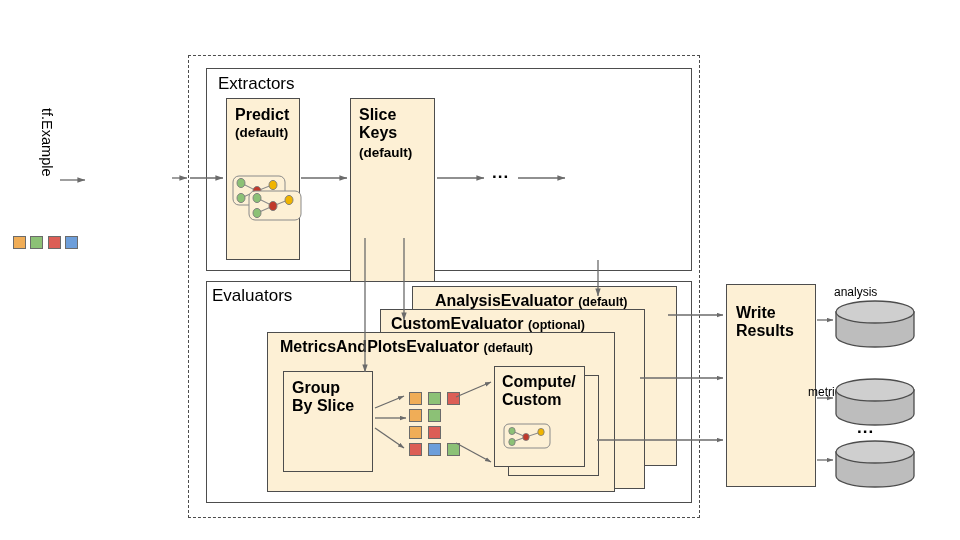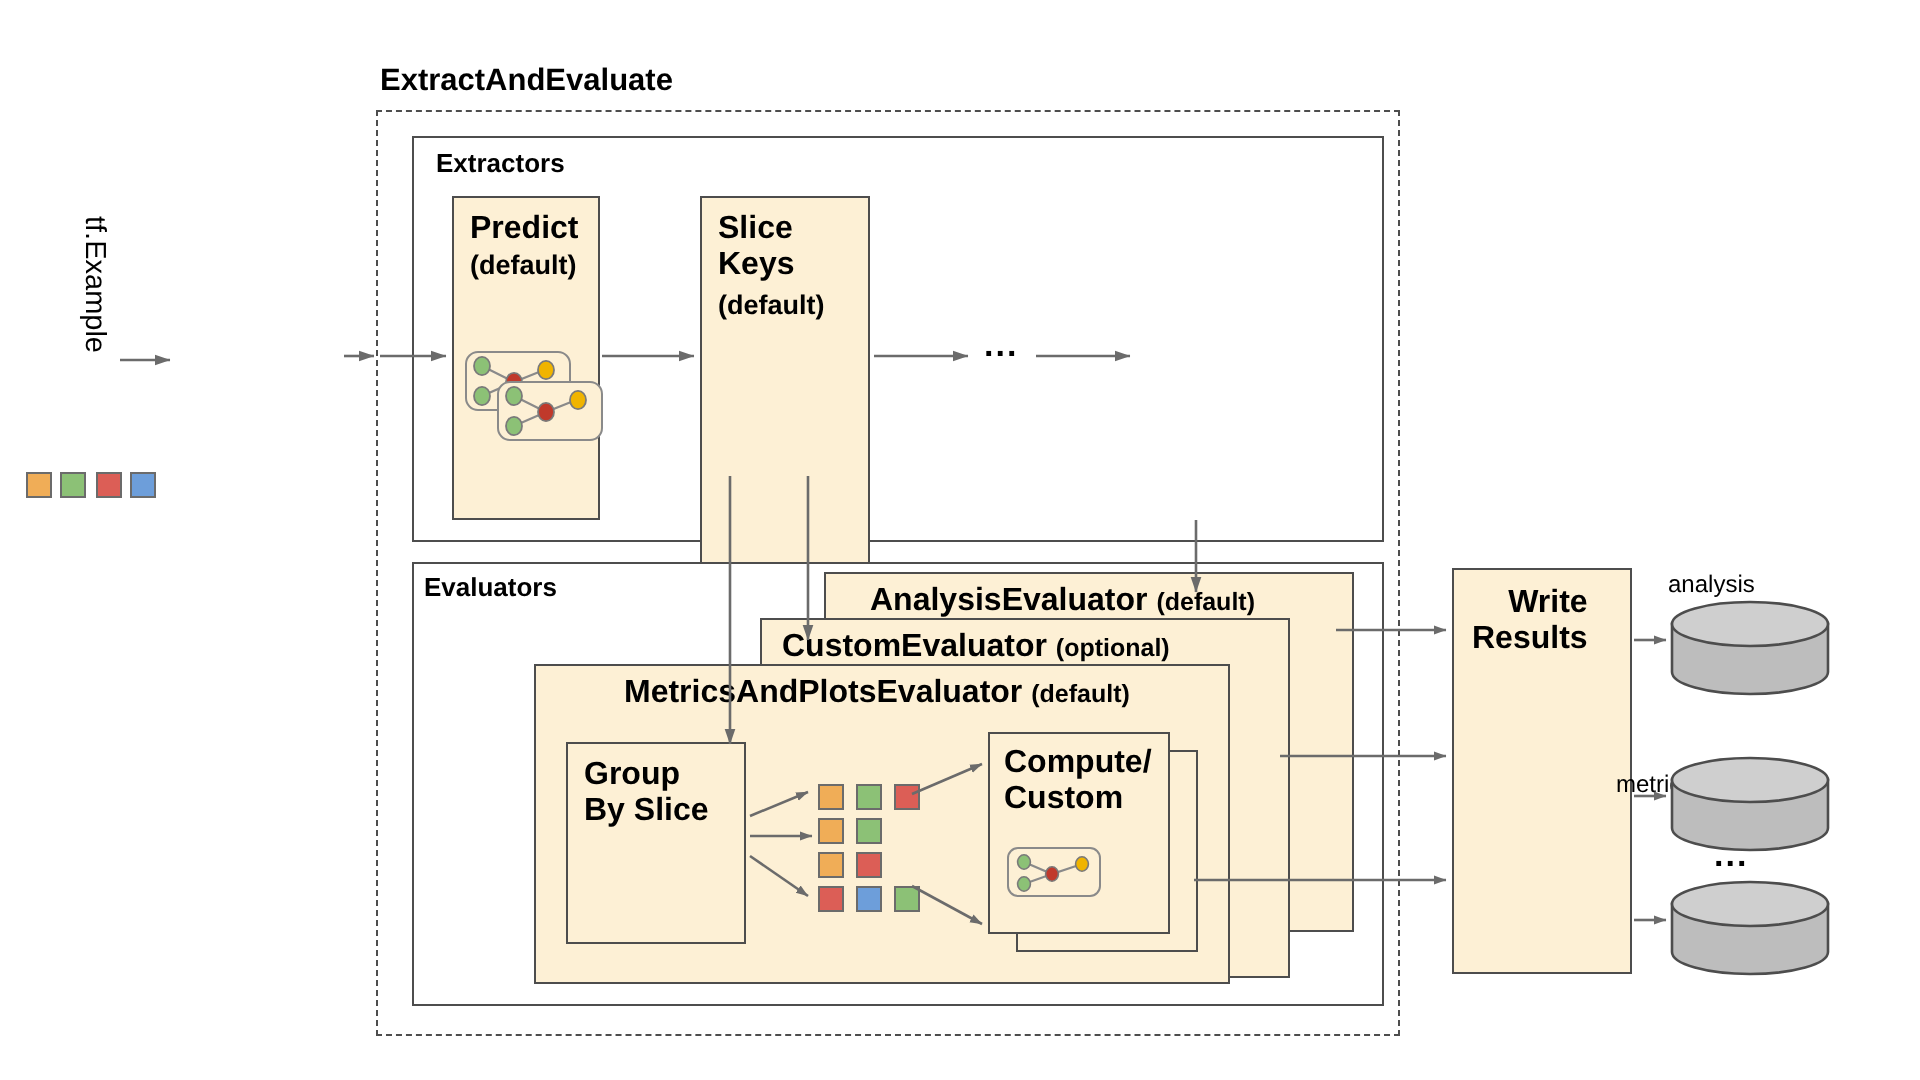--- a/index.html
+++ b/index.html
@@ -7,21 +7,21 @@
        font-family:"Liberation Sans","DejaVu Sans",sans-serif;color:#000;}
   #stage{position:relative;width:960px;height:540px;}
 
   .abs{position:absolute;box-sizing:border-box;}
 
   
   .cream{background:#fdf0d5;border:1.4px solid #4d4d4d;}
   .plain{background:#ffffff;border:1.4px solid #4d4d4d;}
   .dashed{background:transparent;border:1.6px dashed #4d4d4d;}
   .title-out{font-size:15.5px;font-weight:bold;}
-  .grp-title{font-size:13px;font-weight:bold;}
+  .grp-title{font-size:17px;font-weight:normal;}
   .box-title{font-size:16px;font-weight:bold;line-height:1.12;}
   .box-sub{font-size:13.5px;font-weight:bold;line-height:1.15;}
   .inl-sub{font-size:12.5px;font-weight:bold;}
   .cyl-label{font-size:12px;font-weight:normal;}
   .dots{font-size:17px;font-weight:bold;letter-spacing:1px;}
 
   .vlabel{position:absolute;font-size:14.5px;font-weight:normal;
           transform:rotate(90deg);transform-origin:left top;white-space:nowrap;}
 
   
@@ -46,21 +46,20 @@
   <div class="vlabel" style="left:55px;top:108px;">tf.Example</div>
 
   <div>
     <span class="sw c-or" style="left:13px;top:236px;"></span>
     <span class="sw c-gr" style="left:30px;top:236px;"></span>
     <span class="sw c-rd" style="left:48px;top:236px;"></span>
     <span class="sw c-bl" style="left:65px;top:236px;"></span>
   </div>
 
 
-  <div class="title-out abs" style="left:190px;top:32px;width:300px;height:20px;">ExtractAndEvaluate</div>
 
   <div class="abs dashed" style="left:188px;top:55px;width:512px;height:463px;"></div>
 
   <div class="abs plain" style="left:206px;top:68px;width:486px;height:203px;"></div>
   <div class="grp-title abs" style="left:218px;top:74px;">Extractors</div>
 
   <div class="abs cream" style="left:226px;top:98px;width:74px;height:162px;">
     <div class="box-title" style="position:absolute;left:8px;top:7px;">Predict</div>
     <div class="box-sub" style="position:absolute;left:8px;top:26px;">(default)</div>
   </div>
@@ -87,21 +86,21 @@
   </div>
 
   <div class="abs cream" style="left:380px;top:309px;width:265px;height:180px;">
     <div style="position:absolute;left:10px;top:5px;white-space:nowrap;">
       <span class="box-title">CustomEvaluator</span>
       <span class="inl-sub">(optional)</span>
     </div>
   </div>
 
   <div class="abs cream" style="left:267px;top:332px;width:348px;height:160px;">
-    <div style="position:absolute;left:12px;top:5px;white-space:nowrap;margin-left:32px;">
+    <div style="position:absolute;left:12px;top:5px;white-space:nowrap;">
       <span class="box-title">MetricsAndPlotsEvaluator</span>
       <span class="inl-sub">(default)</span>
     </div>
   </div>
 
   <div class="abs cream" style="left:283px;top:371px;width:90px;height:101px;">
     <div class="box-title" style="position:absolute;left:8px;top:7px;">
       <span>Group</span><br>
       <span>By Slice</span>
     </div>
@@ -122,21 +121,21 @@
 
   <div class="abs cream" style="left:508px;top:375px;width:91px;height:101px;"></div>
   <div class="abs cream" style="left:494px;top:366px;width:91px;height:101px;">
     <div class="box-title" style="position:absolute;left:7px;top:6px;">
       <span>Compute/</span><br>
       <span>Custom</span>
     </div>
   </div>
 
   <div class="abs cream" style="left:726px;top:284px;width:90px;height:203px;">
-    <div class="box-title" style="position:absolute;left:9px;top:8px;text-align:right;">
+    <div class="box-title" style="position:absolute;left:9px;top:19px;">
       <span>Write</span><br>
       <span>Results</span>
     </div>
   </div>
 
   <div class="cyl-label abs" style="left:834px;top:285px;">analysis</div>
   <div class="cyl-label abs" style="left:808px;top:362px;margin-top:23px;">metrics</div>
   <div class="dots abs" style="left:857px;top:418px;">...</div>
 
   <svg width="960" height="540">

